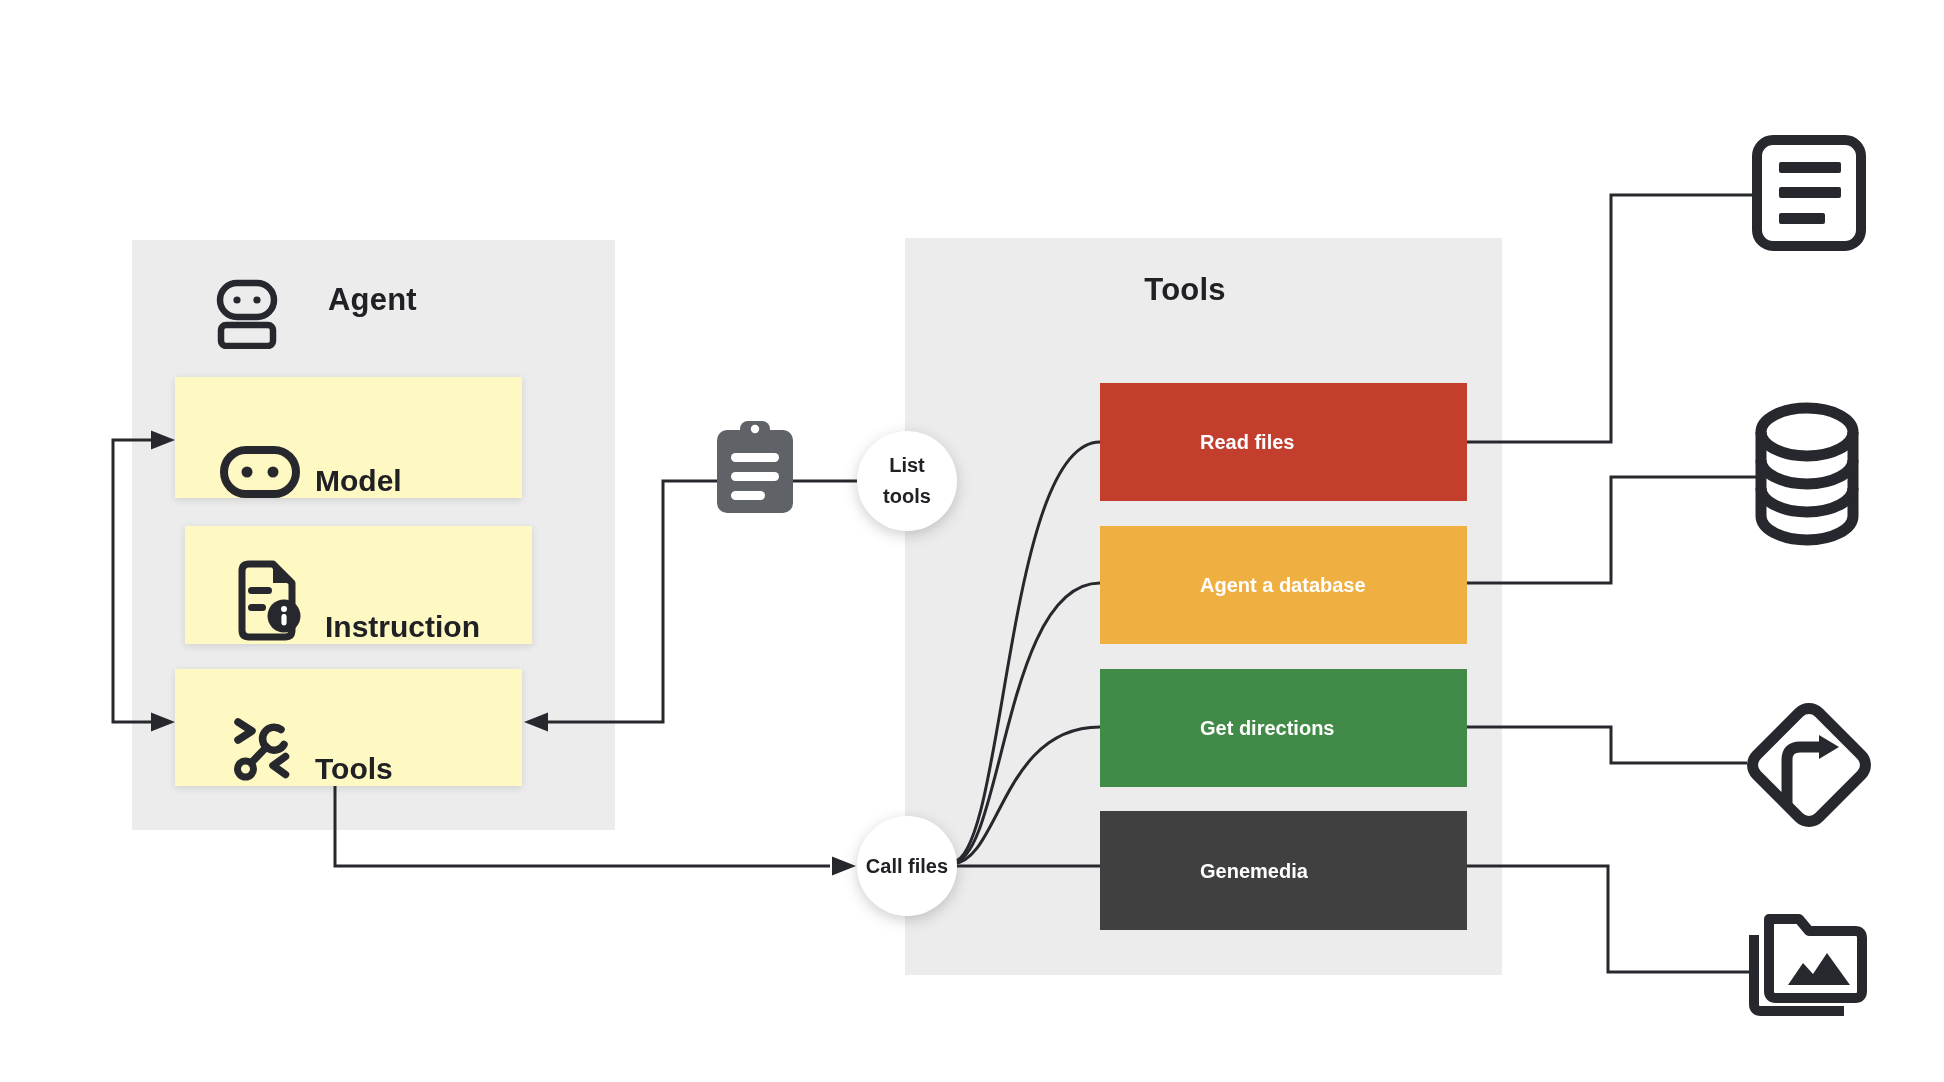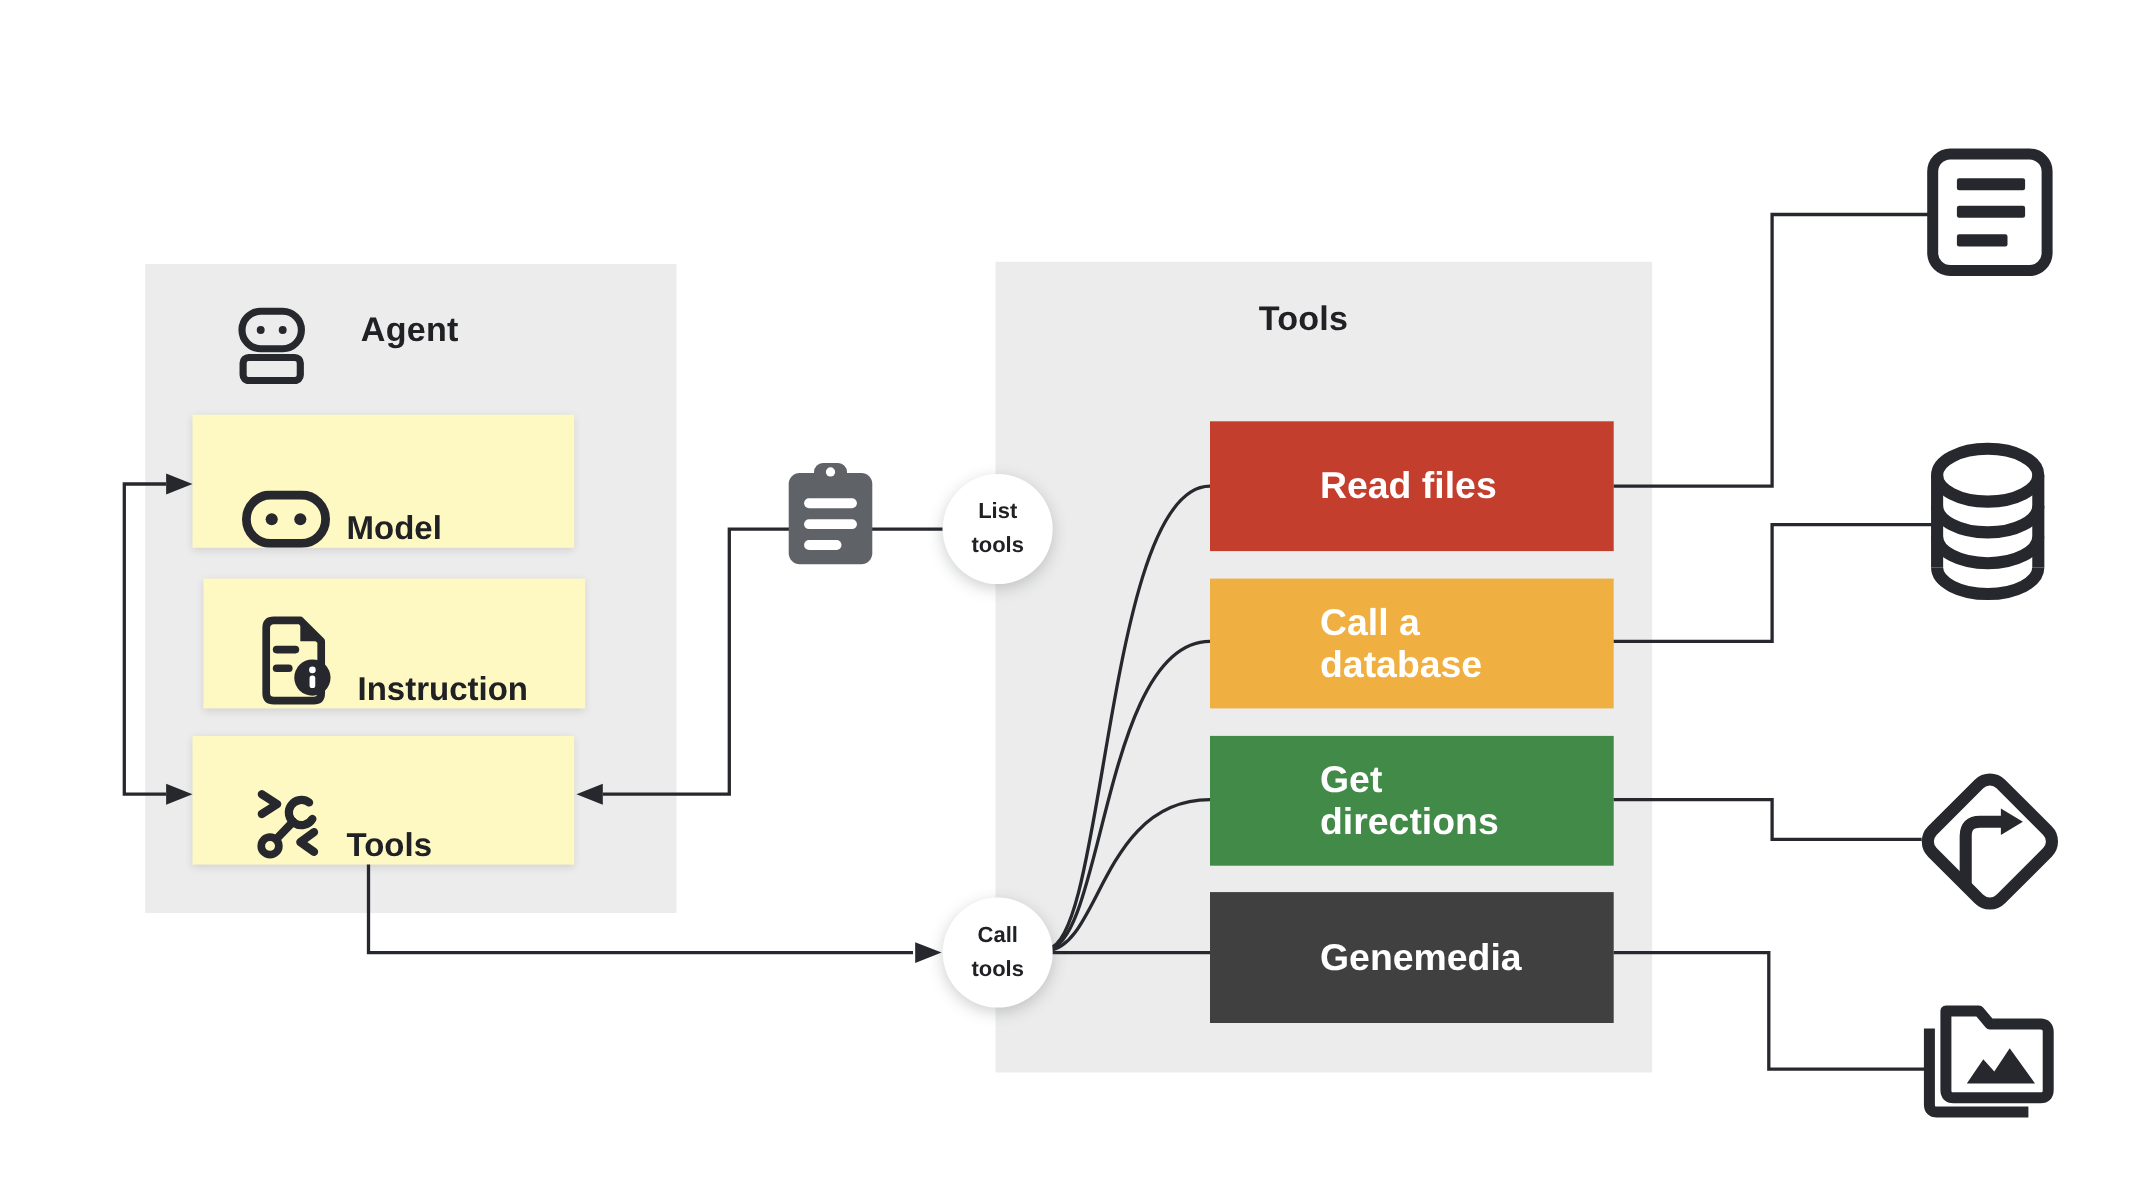--- a/index.html
+++ b/index.html
@@ -12,21 +12,21 @@
   .panel-title{font-size:31px;font-weight:700;letter-spacing:.2px;z-index:2;text-align:center;}
   .card{
     background:#fef9c3;z-index:2;display:flex;align-items:flex-end;
     box-shadow:0 2px 7px rgba(60,64,67,.16);
   }
   .card .icon-slot{width:110px;margin-left:30px;display:flex;justify-content:center;align-items:center;flex:none;}
   .card-label{font-size:30px;font-weight:700;}
   .tool-box{
     z-index:2;display:flex;align-items:center;color:#ffffff;
   }
-  .tool-label{font-size:34px;font-weight:700;line-height:38px;margin-left:100px;width:195px;}
+  .tool-label{font-size:20px;font-weight:700;line-height:38px;margin-left:100px;width:195px;}
   .wires{position:absolute;left:0;top:0;z-index:3;pointer-events:none;}
   .bubble{
     width:100px;height:100px;border-radius:50%;background:#ffffff;z-index:4;
     display:flex;align-items:center;justify-content:center;text-align:center;
     box-shadow:0 4px 14px rgba(60,64,67,.25);
   }
   .bubble-label{font-size:20px;font-weight:700;line-height:31px;width:86px;}
   .icon-layer{z-index:4;}
 </style>
 </head>
@@ -87,21 +87,21 @@
     </span>
     <span class="card-label">Tools</span>
   </div>
 
   <div class="abs panel-title" style="left:905px;top:272px;width:560px;text-align:center;">Tools</div>
 
   <div class="tool-box abs" style="left: 1100px; top: 383px; width: 367px; height: 118px; background: rgb(196, 62, 46);">
     <span class="tool-label">Read files</span>
   </div>
   <div class="tool-box abs" style="left: 1100px; top: 526px; width: 367px; height: 118px; background: rgb(240, 175, 65);">
-    <span class="tool-label">Call a database</span>
+    <span class="tool-label">Agent a database</span>
   </div>
   <div class="tool-box abs" style="left: 1100px; top: 669px; width: 367px; height: 118px; background: rgb(66, 138, 71);">
     <span class="tool-label">Get directions</span>
   </div>
   <div class="tool-box abs" style="left: 1100px; top: 811px; width: 367px; height: 119px; background: #404040;">
     <span class="tool-label">Genemedia</span>
   </div>
 
   <svg class="wires" width="1944" height="1082" viewBox="0 0 1944 1082">
     <g fill="none" stroke="#26282d" stroke-width="3">
@@ -131,21 +131,21 @@
     <circle cx="42" cy="12" r="4.2" fill="#ffffff"></circle>
     <rect x="18" y="36" width="48" height="9" rx="4.5" fill="#ffffff"></rect>
     <rect x="18" y="55" width="48" height="9" rx="4.5" fill="#ffffff"></rect>
     <rect x="18" y="74" width="34" height="9" rx="4.5" fill="#ffffff"></rect>
   </svg>
 
   <div class="bubble abs" style="left:857px;top:431px;">
     <span class="bubble-label">List tools</span>
   </div>
   <div class="bubble abs" style="left:857px;top:816px;">
-    <span class="bubble-label">Call tools</span>
+    <span class="bubble-label">Call files</span>
   </div>
 
   <svg class="abs icon-layer" style="left:1749px;top:132px;" width="120" height="122" viewBox="0 0 120 122">
     <rect x="8" y="8" width="104" height="106" rx="16" fill="#ffffff" stroke="#26282d" stroke-width="10"></rect>
     <rect x="30" y="30" width="62" height="11" rx="2" fill="#26282d"></rect>
     <rect x="30" y="55" width="62" height="11" rx="2" fill="#26282d"></rect>
     <rect x="30" y="81" width="46" height="11" rx="2" fill="#26282d"></rect>
   </svg>
 
   <svg class="abs icon-layer" style="left:1746px;top:398px;" width="122" height="150" viewBox="0 0 122 150">

